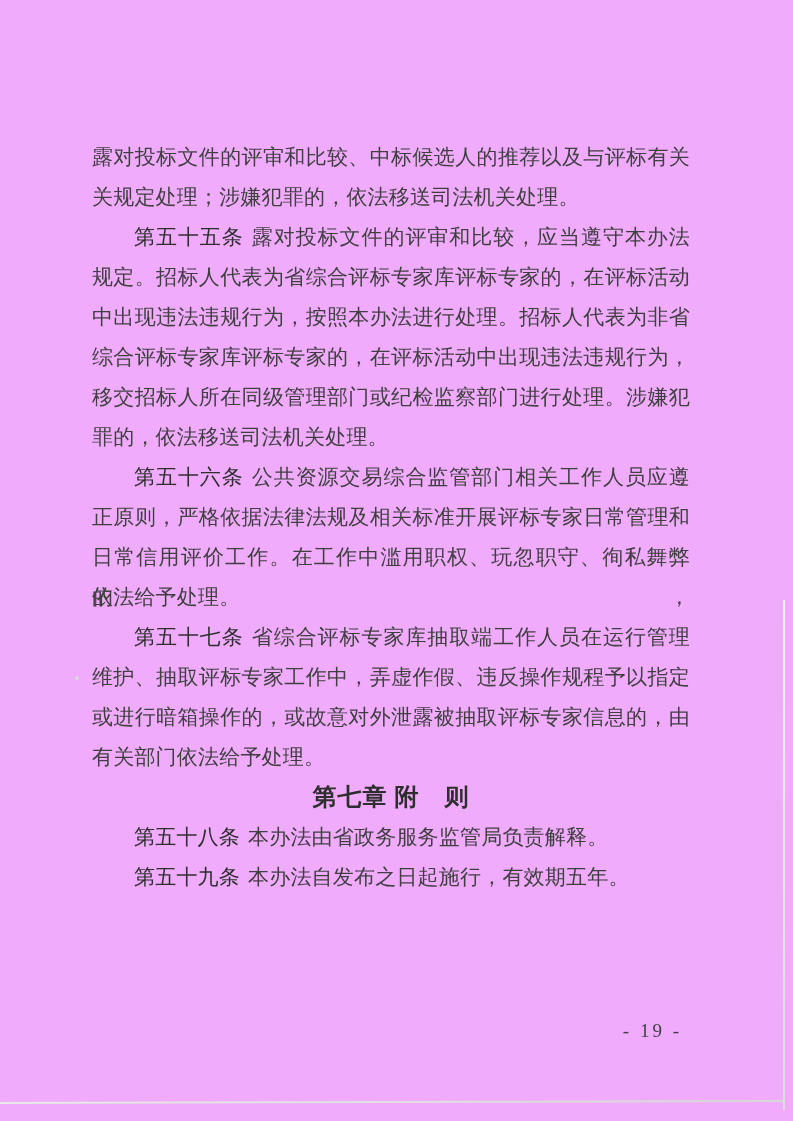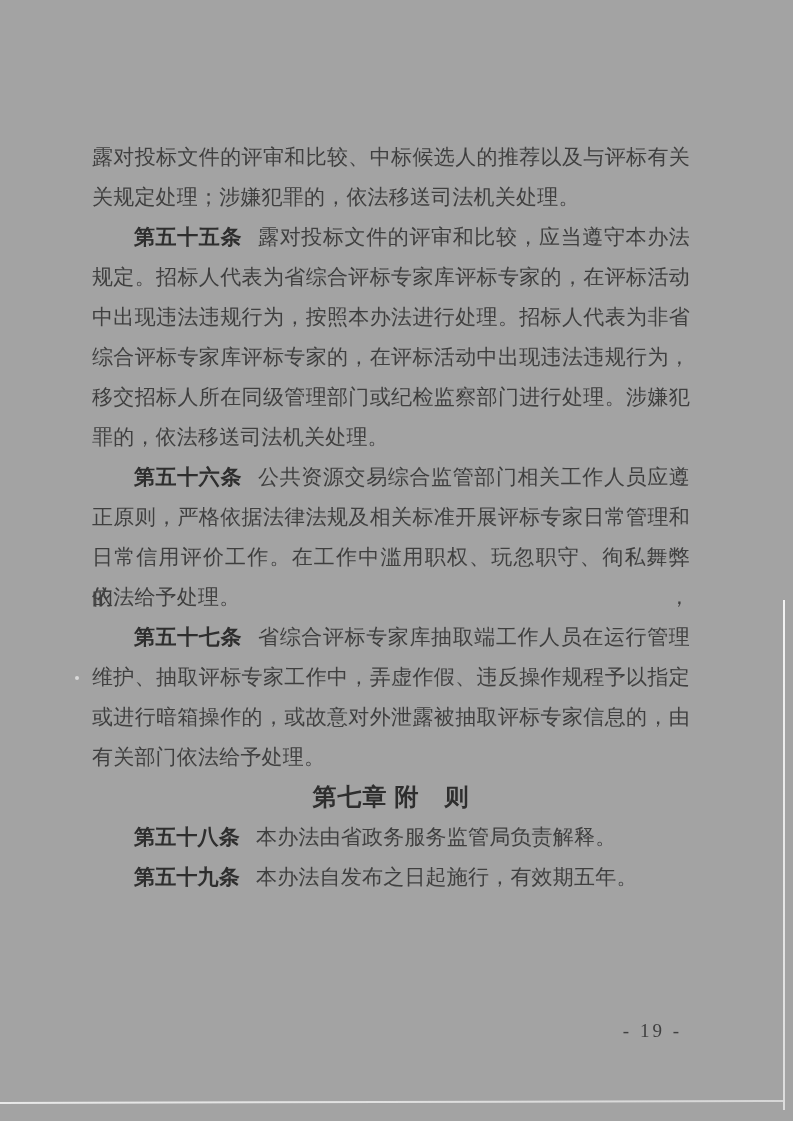--- a/index.html
+++ b/index.html
@@ -4,21 +4,21 @@
 <style>
   html, body {
     margin: 0;
     padding: 0;
     background: #ffffff;
   }
   .page {
     position: relative;
     width: 793px;
     height: 1121px;
-    background: #a3a3a3;
+    background: #f0abfc;
     overflow: hidden;
     font-family: "Liberation Serif", "DejaVu Serif", serif;
   }
   .text-block {
     position: absolute;
     left: 92px;
     top: 137px;
     width: 598px;
   }
   .line {
@@ -32,23 +32,23 @@
     white-space: normal;
   }
   .line.last {
     text-align: left;
     text-align-last: left;
   }
   .indent {
     padding-left: 42px;
   }
   .label {
-    font-weight: bold;
+    font-weight: normal;
     color: #2e2e2e;
-    margin-right: 16px;
+    margin-right: 8px;
   }
   .heading {
     height: 40px;
     line-height: 40px;
     font-size: 24px;
     font-weight: bold;
     color: #2e2e2e;
     text-align: left;
     text-align-last: center;
     letter-spacing: 1px;

